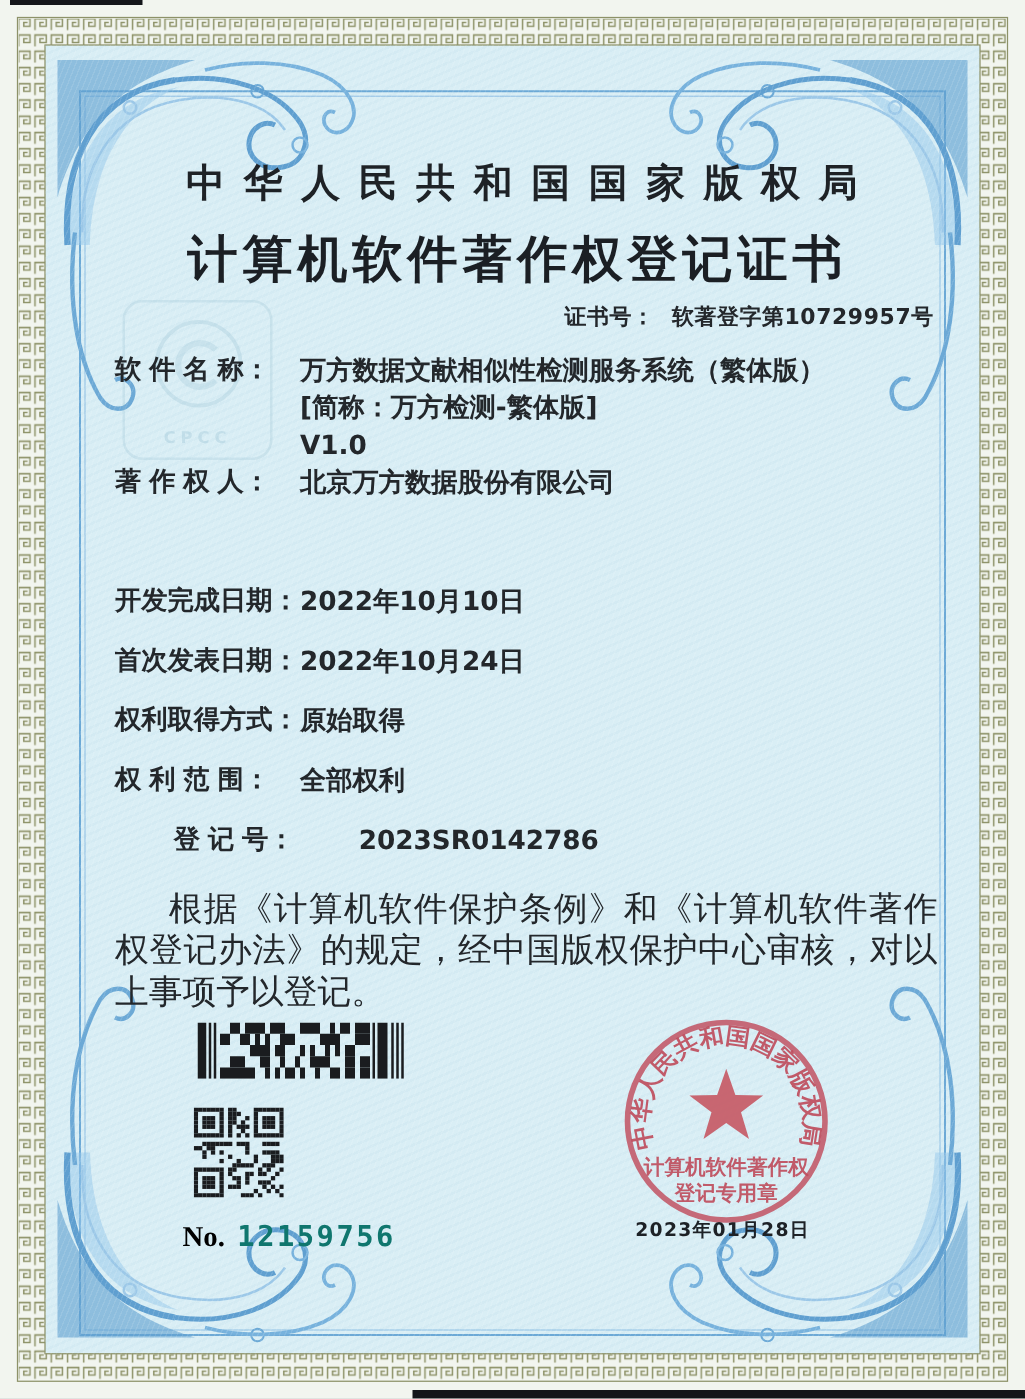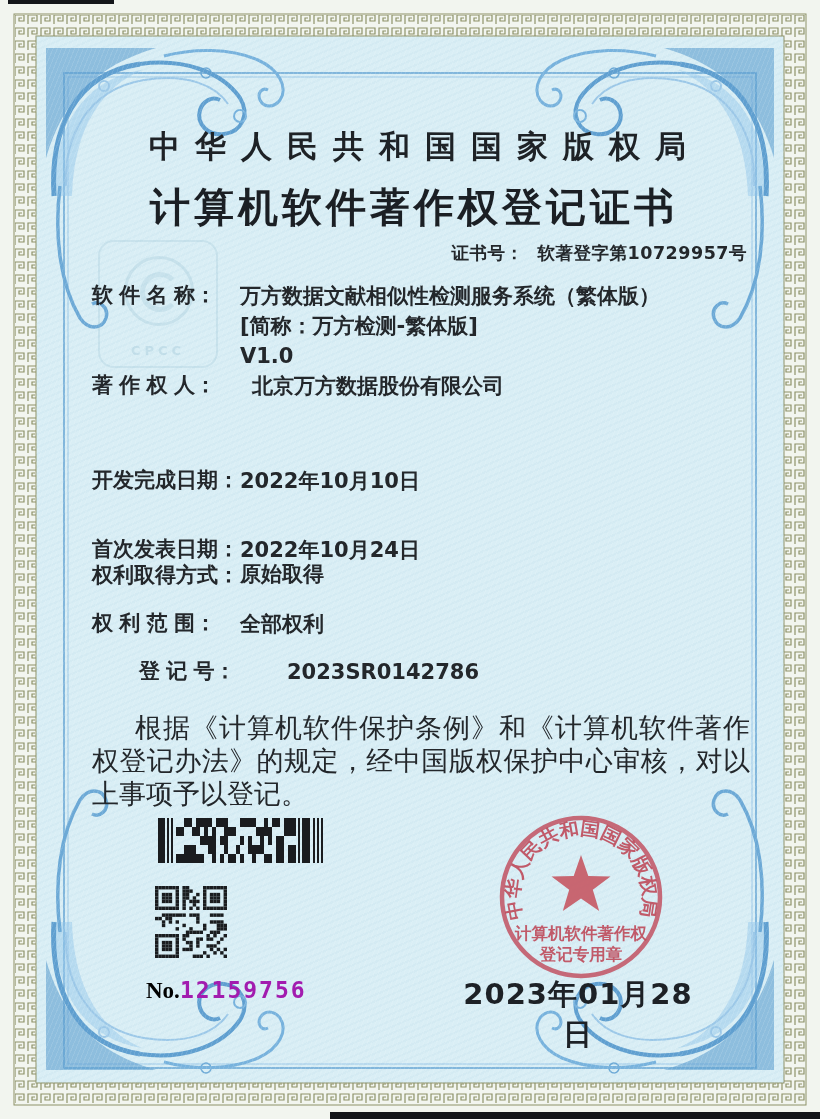--- a/index.html
+++ b/index.html
@@ -46,25 +46,25 @@
     position:absolute;left:92px;top:711px;width:658px;
     font-size:27px;font-weight:normal;line-height:33px;
     text-indent:43px;text-align:justify;
   }
   .barcode{position:absolute;left:158px;top:818px;}
   .qr{position:absolute;left:155px;top:886px;}
   .no-line{position:absolute;left:146px;top:977px;white-space:nowrap;}
   .no-label{font:bold 23px "Liberation Serif","DejaVu Serif",serif;color:#000000;}
   .no-value{
     font:bold 23px "DejaVu Sans Mono","Liberation Mono",monospace;
-    color:#a21caf;letter-spacing:2px;
+    color:#0f766e;letter-spacing:2px;margin-left:10px;
   }
   .issue-date{
     position:absolute;left:457px;top:975px;width:242px;text-align:center;
-    font-size:29px;font-weight:bold;letter-spacing:1px;color:#1d2126;
+    font-size:15px;font-weight:bold;letter-spacing:1px;color:#1d2126;
   }
   .seal-svg{position:absolute;left:481px;top:797px;}
   .watermark{
     position:absolute;left:98px;top:240px;width:116px;height:124px;
     border:2px solid rgba(148,190,208,.45);border-radius:16px;opacity:.55;
   }
   .watermark .wm-circle{
     position:absolute;left:24px;top:14px;width:64px;height:64px;border-radius:50%;
     border:3px solid rgba(148,190,208,.5);
   }
@@ -142,36 +142,36 @@
 
   <div class="frow" style="top:281px;">
     <div class="flabel">软 件 名 称：</div>
     <div class="fval">
       <div>万方数据文献相似性检测服务系统（繁体版）</div>
       <div>[简称：万方检测-繁体版]</div>
       <div>V1.0</div>
     </div>
   </div>
 
-  <div class="frow" style="top:371px;gap:12px;">
+  <div class="frow" style="top:371px;">
     <div class="flabel">著 作 权 人：</div>
     <div class="fval">北京万方数据股份有限公司</div>
   </div>
 
   <div class="frow" style="top:466px;">
     <div class="flabel">开发完成日期：</div>
     <div class="fval">2022年10月10日</div>
   </div>
 
-  <div class="frow" style="top:514px;margin-top:21px;">
+  <div class="frow" style="top:514px;">
     <div class="flabel">首次发表日期：</div>
     <div class="fval">2022年10月24日</div>
   </div>
 
-  <div class="frow" style="top:561px;font-family:Liberation Mono, monospace;">
+  <div class="frow" style="top:561px;">
     <div class="flabel">权利取得方式：</div>
     <div class="fval">原始取得</div>
   </div>
 
   <div class="frow" style="top:609px;">
     <div class="flabel">权 利 范 围：</div>
     <div class="fval">全部权利</div>
   </div>
 
   <div class="frow" style="top:657px;margin-left:47px;">

